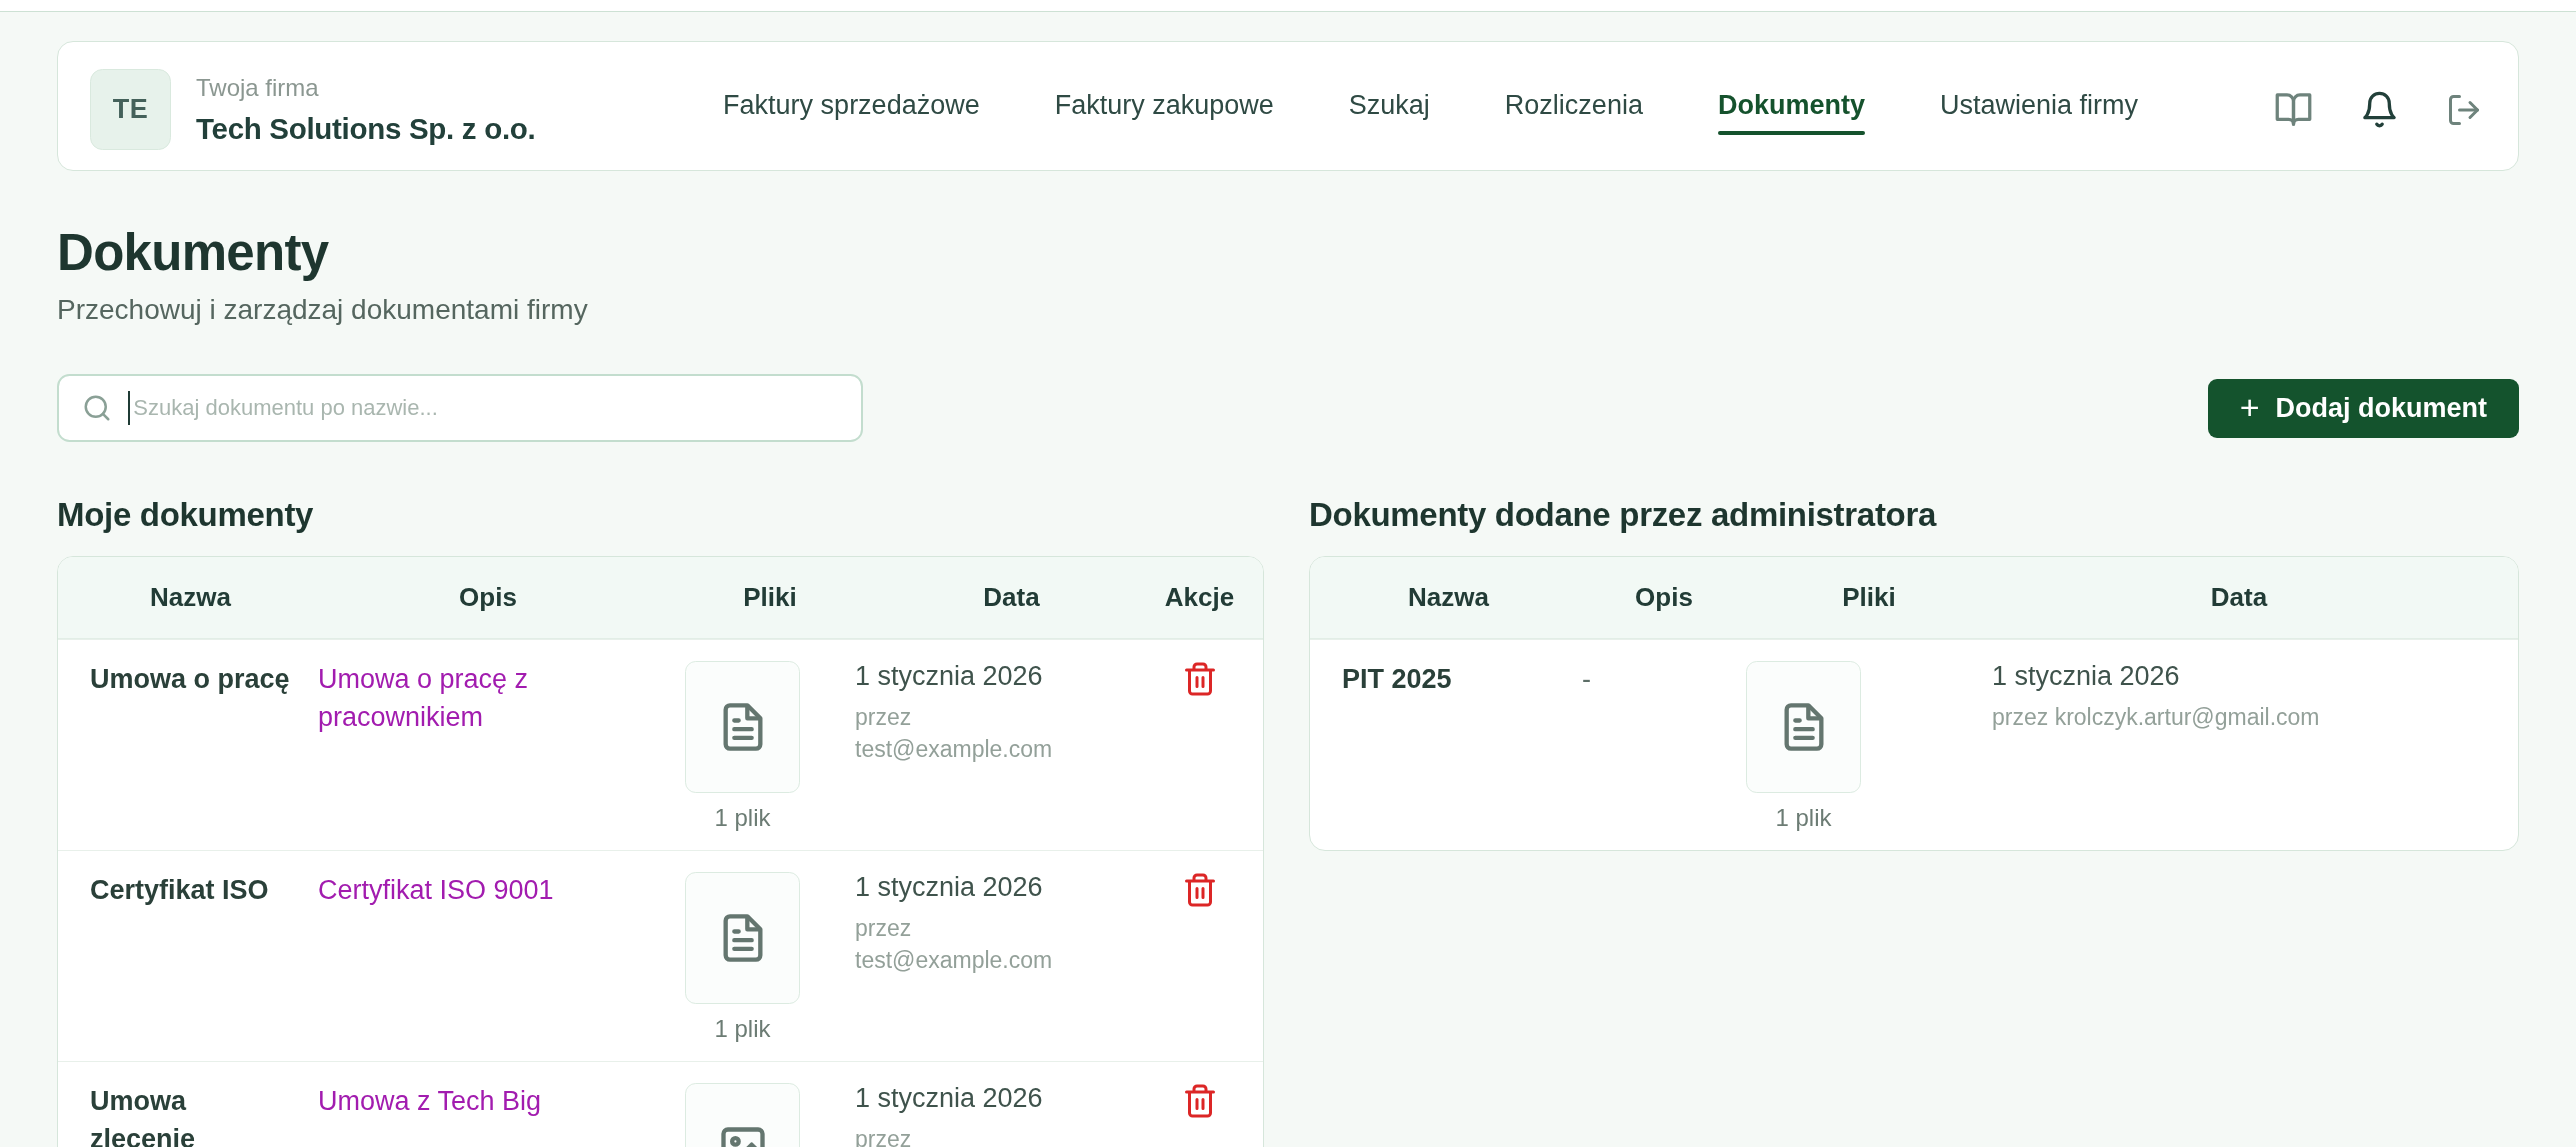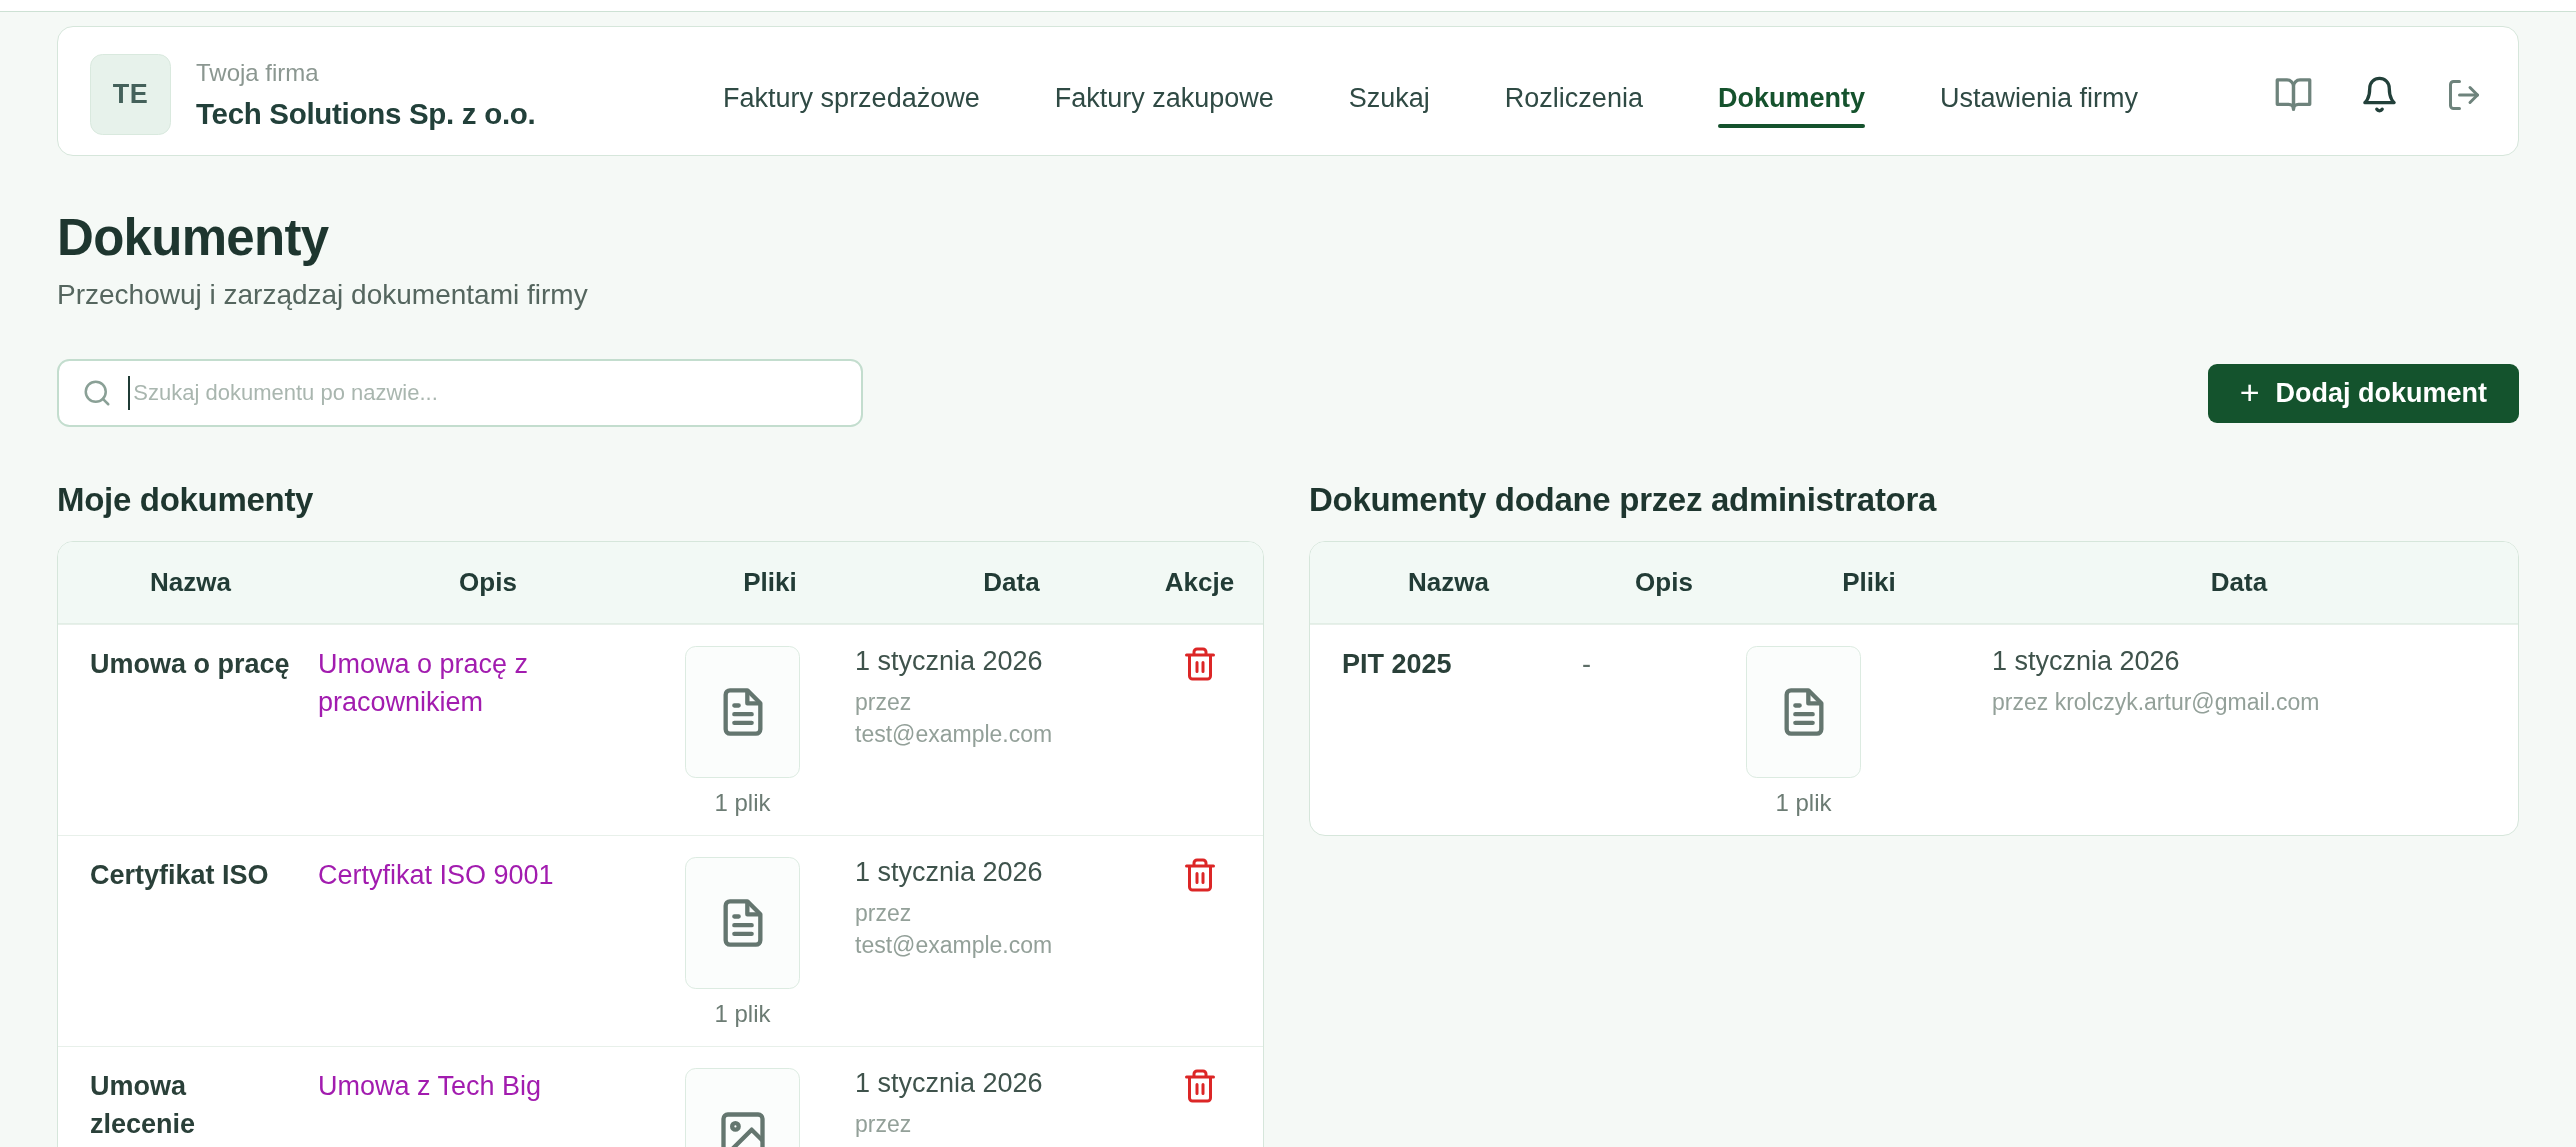--- a/index.html
+++ b/index.html
@@ -7,21 +7,21 @@
   body {
     font-family: "Liberation Sans", "DejaVu Sans", sans-serif;
     background: #f5f9f6;
     color: #22403a;
   }
   .top-strip { height: 11.6px; background: #ffffff; border-bottom: 1.8px solid #cde1d4; }
   .page-wrap { padding: 0 57px; }
 
   
   .header-card {
-    margin-top: 14px;
+    margin-top: 29px;
     background: #ffffff;
     border: 1.8px solid #d6e6db;
     border-radius: 16px;
     height: 130px;
     display: flex;
     align-items: center;
     justify-content: space-between;
     padding: 8px 36px 0 32px;
   }
   .brand { display: flex; align-items: center; gap: 25px; }
@@ -30,21 +30,21 @@
     background: #e7f2eb;
     border: 0.9px solid #d9e9de;
     border-radius: 12.5px;
     display: flex; align-items: center; justify-content: center;
     font-size: 27px; font-weight: 600; color: #44615a; letter-spacing: 0.4px;
   }
   .brand-text { display: flex; flex-direction: column; gap: 10px; }
   .brand-label { font-size: 24px; color: #8b9791; }
   .brand-name { font-size: 29.5px; font-weight: 700; color: #22403a; letter-spacing: -0.3px; }
 
-  .main-nav { display: flex; align-items: flex-end; gap: 75px; }
+  .main-nav { display: flex; align-items: flex-start; gap: 75px; }
   .nav-item {
     font-size: 27px; font-weight: 500; color: #2f4a44;
     position: relative; cursor: pointer; white-space: nowrap;
   }
   .nav-item.active { color: #15522d; font-weight: 600; }
   .nav-item.active::after {
     content: ""; position: absolute; left: 0; right: 0; bottom: -14.3px;
     height: 4.5px; background: #15522d; border-radius: 2.7px;
   }
   .nav-icons { display: flex; align-items: center; gap: 47px; margin-left: 61px; }

